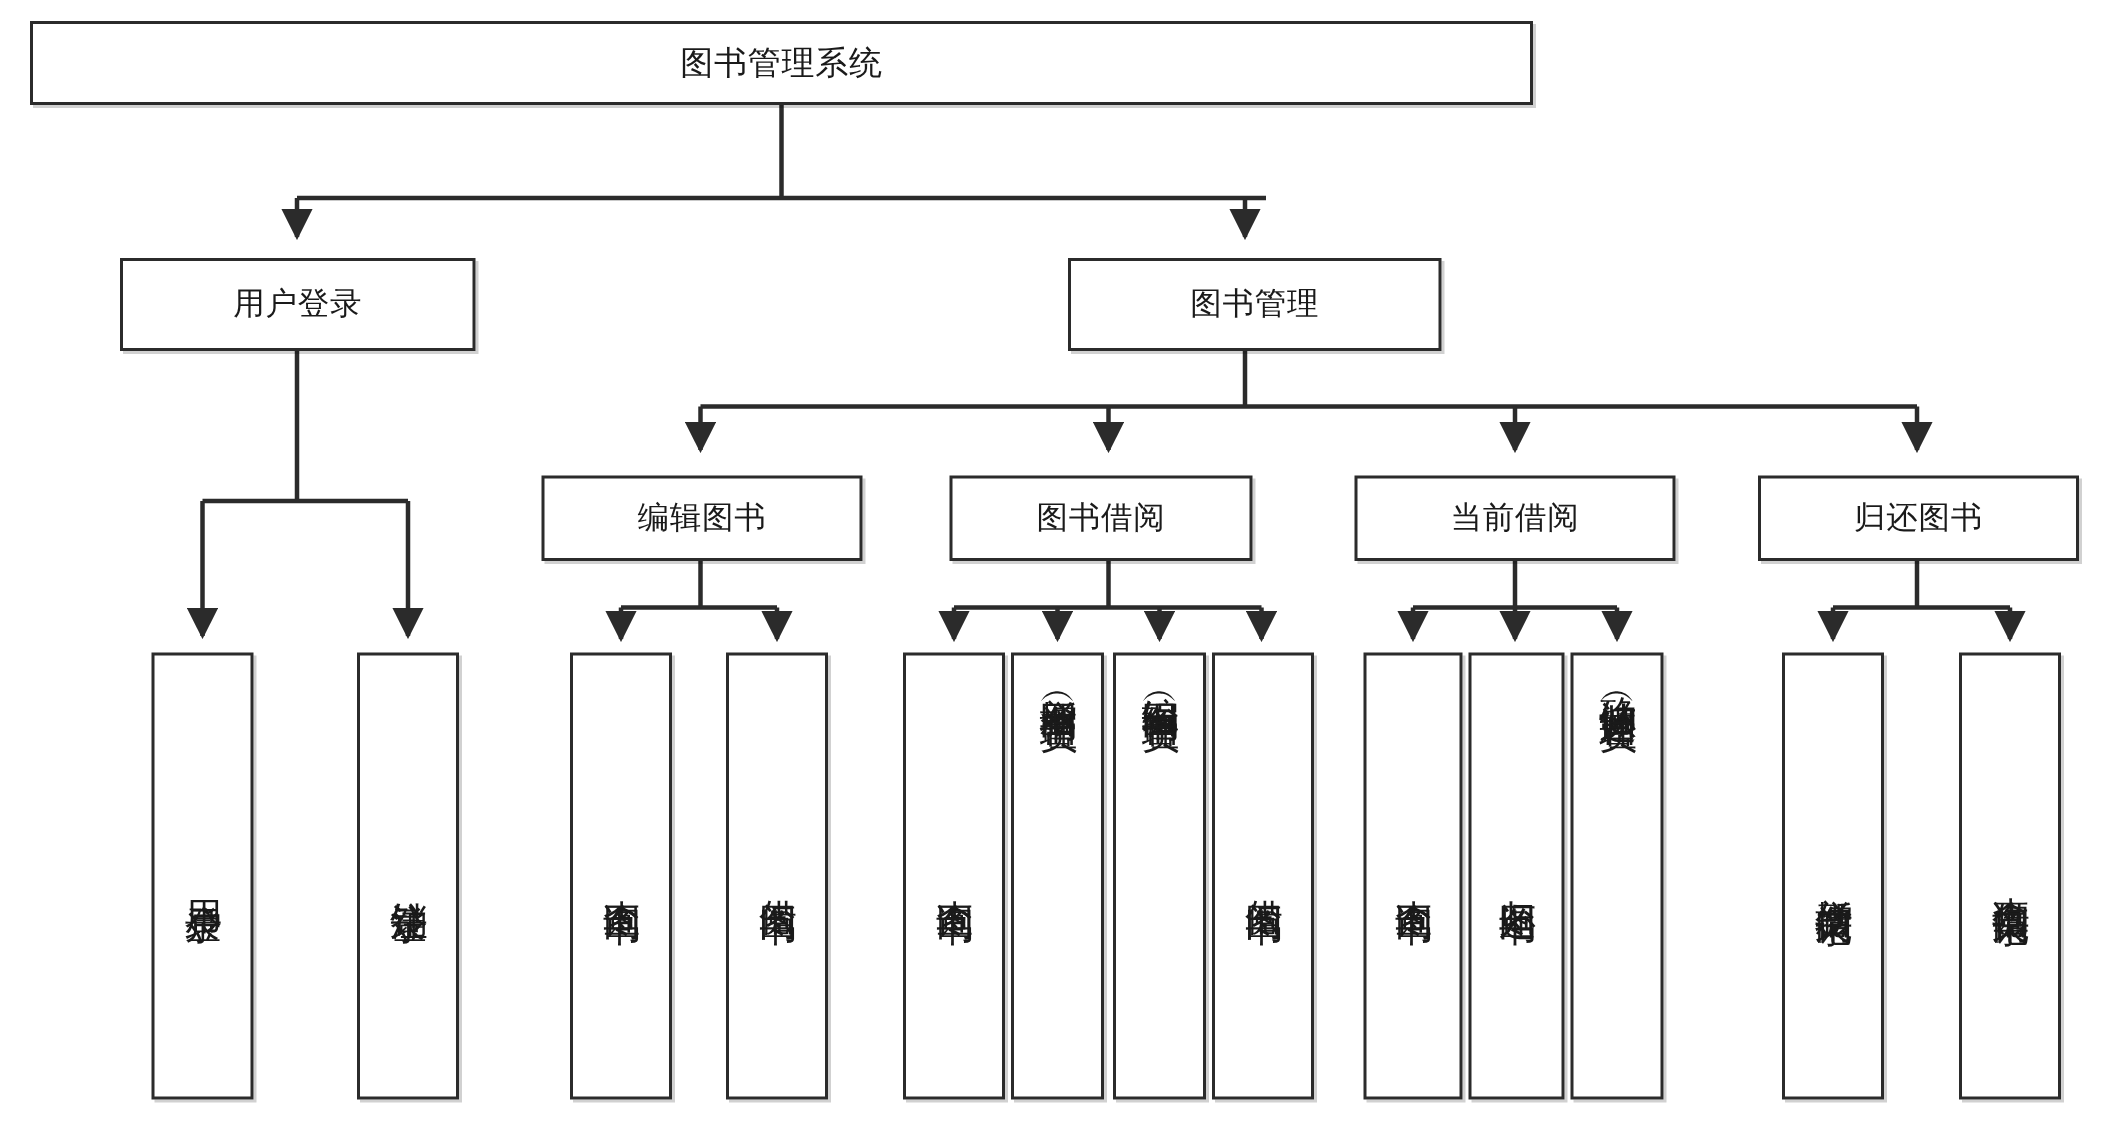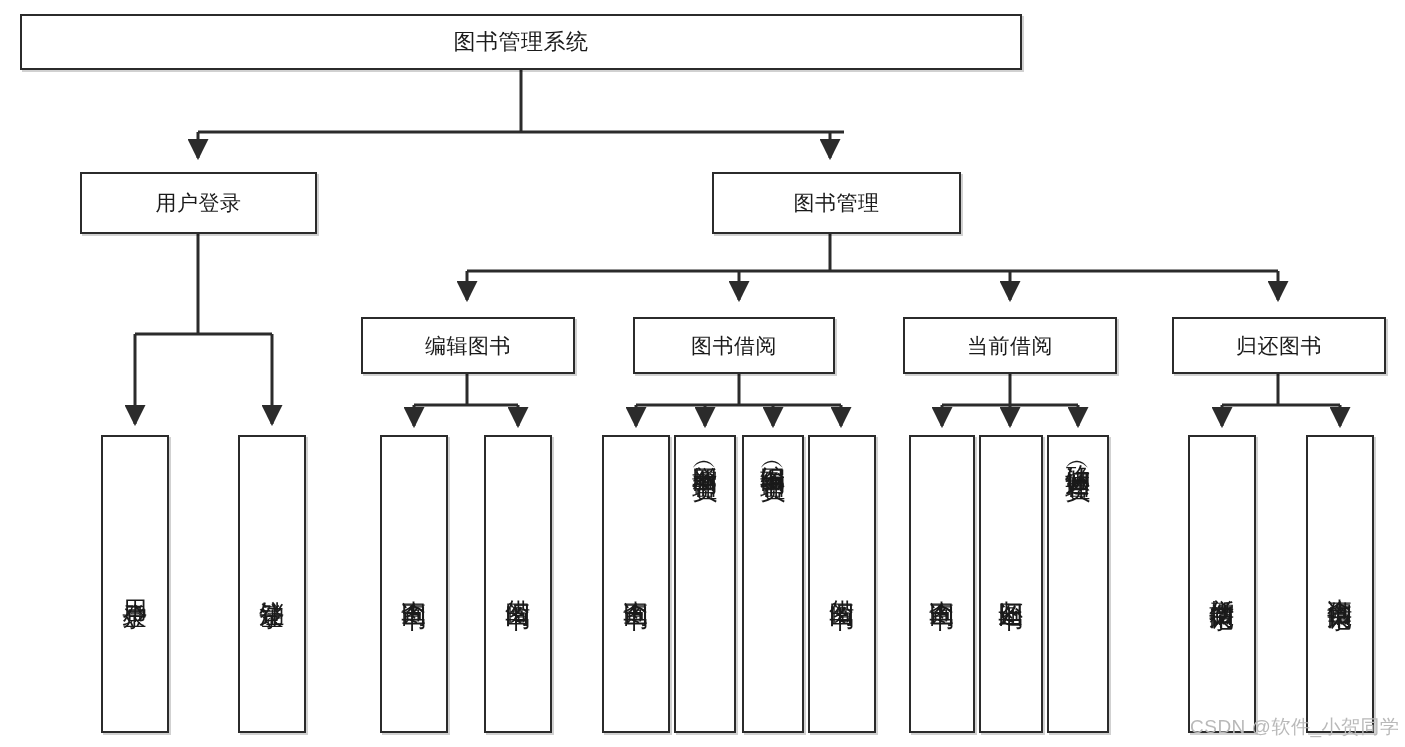--- a/index.html
+++ b/index.html
@@ -191,15 +191,14 @@
     <span class="label">确认归还（管理员）</span>
   </div>
 
   <div class="node vert centered" style="left:1188px; top:435px; width:68px; height:298px;">
     <span class="label">新增借阅记录</span>
   </div>
   <div class="node vert centered" style="left:1306px; top:435px; width:68px; height:298px;">
     <span class="label">查询借阅记录</span>
   </div>
 
-  <div class="watermark" style="left:1190px; top:714px;">CSDN @软件_小贺同学</div>
 
 </div>
 
 </body></html>

